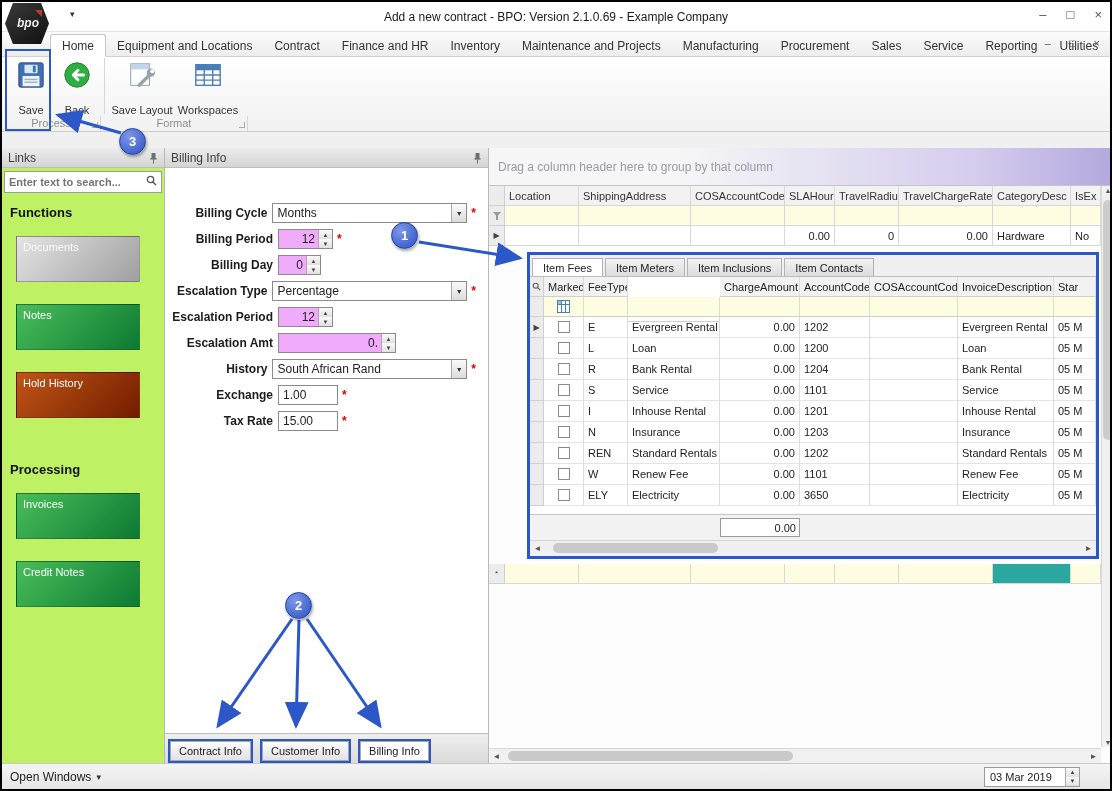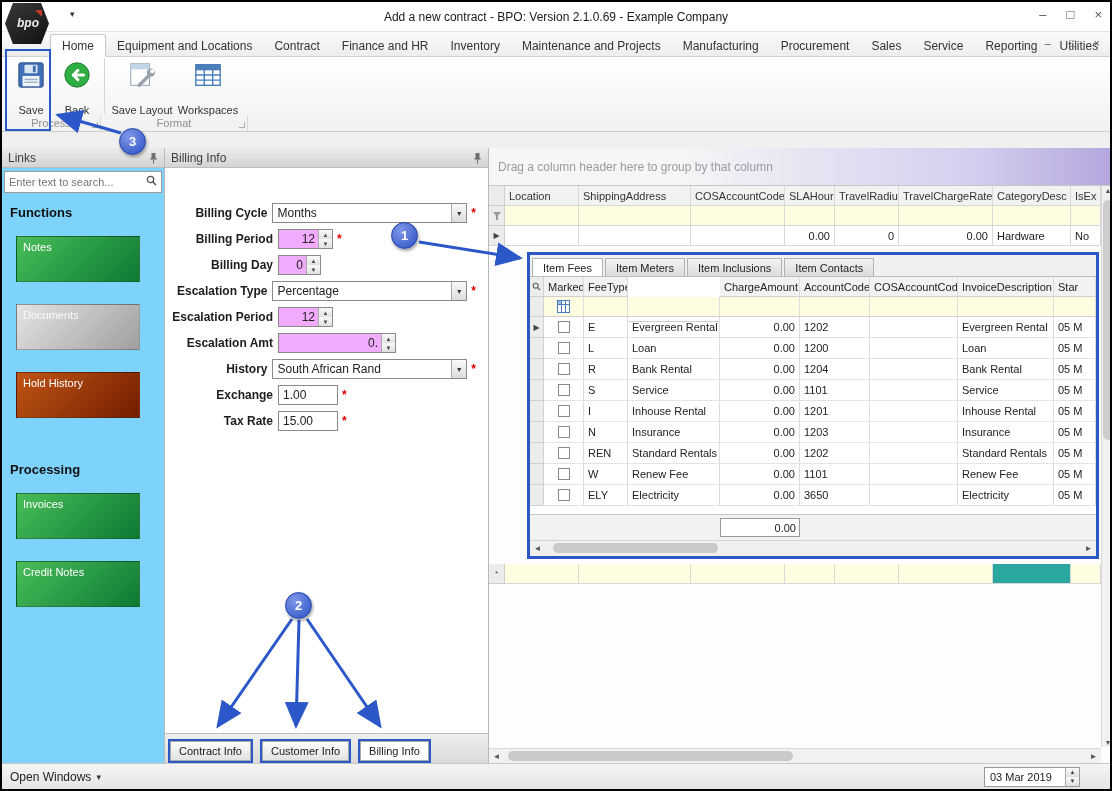--- a/index.html
+++ b/index.html
@@ -34,23 +34,23 @@
   .rlabel { font-size:11px; color:#333; margin-top:3px; white-space:nowrap; }
   .vsep { width:1px; height:56px; background:#d6d6d6; margin:0 4px; }
   .group-captions { position:absolute; left:0; top:59px; width:1108px; height:15px; display:flex; font-size:11px; color:#8e8e8e; }
   .gcap { text-align:center; border-right:1px solid #d6d6d6; position:relative; line-height:14px; }
   .gcap .launcher { position:absolute; right:2px; bottom:3px; width:6px; height:6px; border-right:1px solid #aaa; border-bottom:1px solid #aaa; }
 
   
   .panel-header { height:20px; background:linear-gradient(#ececec,#d4d4d4); border-bottom:1px solid #bdbdbd; display:flex; align-items:center; padding:0 6px; font-size:12px; color:#3c3c3c; }
   .pin { margin-left:auto; display:flex; }
 
-  .sidebar { position:absolute; left:0; top:146px; width:163px; height:619px; background:#7dd3fc; border-right:1px solid #b9b9b9; }
+  .sidebar { position:absolute; left:0; top:146px; width:163px; height:619px; background:#bef264; border-right:1px solid #b9b9b9; }
   .search-box { margin:3px 2px 6px; height:22px; border:1px solid #9c9c9c; background:#fff; display:flex; align-items:center; padding:0 4px; }
-  .search-box input { flex:1; border:none; outline:none; font-family:"Liberation Sans",sans-serif; font-size:11px; color:#555; min-width:0; }
+  .search-box input { flex:1; border:none; outline:none; font-family:"Liberation Sans",sans-serif; font-size:11px; color:#555; min-width:0;font-weight:bold; }
   .side-heading { font-weight:bold; font-size:13px; color:#111; margin:12px 0 16px 8px; }
   .side-heading.second { margin-top:44px; }
   .side-btn { width:124px; height:46px; margin:0 0 22px 14px; color:#fff; font-size:11px; padding:4px 6px; border:1px solid rgba(0,0,0,.3); cursor:pointer; }
   .side-btn.green { background:linear-gradient(135deg,#49bd59 0%,#0c7a33 100%); }
   .side-btn.gray  { background:linear-gradient(135deg,#e4e4e4 0%,#9f9f9f 100%); color:#fafafa; }
   .side-btn.red   { background:linear-gradient(135deg,#c05514 0%,#731d00 100%); }
 
   
   .billing { position:absolute; left:163px; top:146px; width:324px; height:619px; background:#fff; border-right:1px solid #b9b9b9; }
   .billing-form { position:absolute; left:0; top:52px; right:12px; }
@@ -223,22 +223,22 @@
       <input placeholder="Enter text to search..." style="">
       <span>
         <svg width="11" height="11" viewBox="0 0 11 11">
             <circle cx="4.5" cy="4.5" r="3.2" fill="none" stroke="#555" stroke-width="1.3"></circle>
             <line x1="7" y1="7" x2="10" y2="10" stroke="#555" stroke-width="1.5"></line>
           </svg>
       </span>
     </div>
     <div>
         <div class="side-heading">Functions</div>
+        <div class="side-btn gray">Documents</div>
         <div class="side-btn green">Notes</div>
-        <div class="side-btn gray">Documents</div>
         <div class="side-btn red">Hold History</div>
         <div class="side-heading second">Processing</div>
         <div class="side-btn green">Invoices</div>
         <div class="side-btn green">Credit Notes</div>
       </div>
   </div>
 
   <div class="billing">
     <div class="panel-header">
       <span>Billing Info</span>

